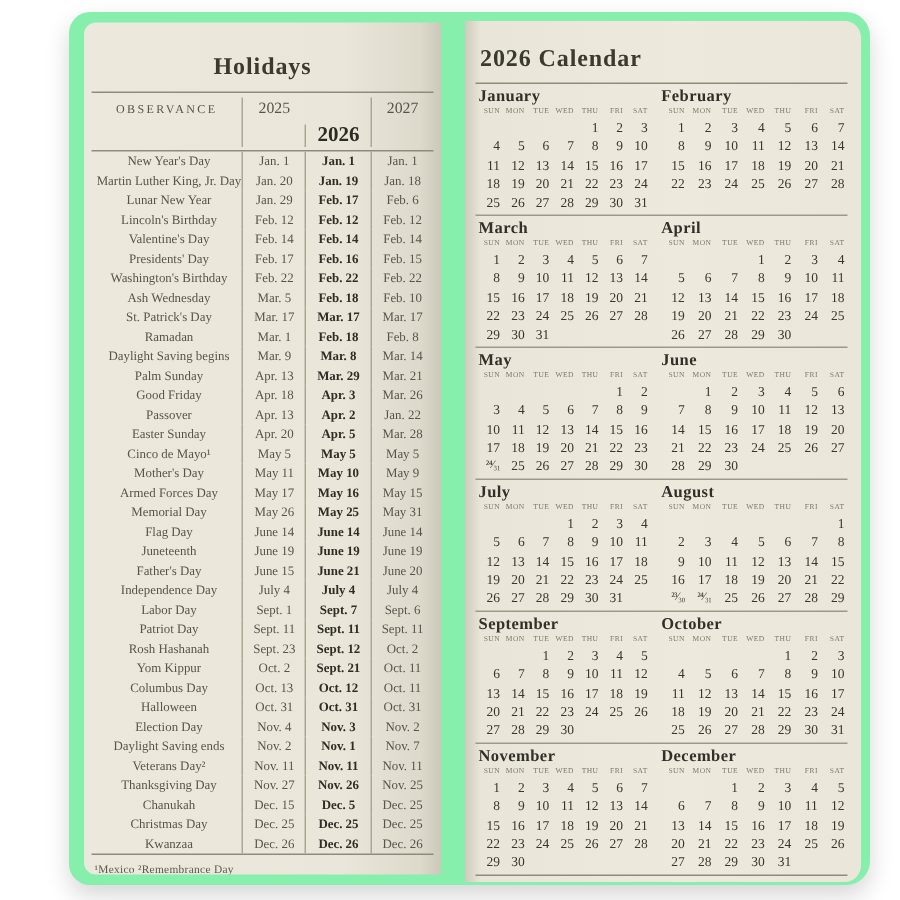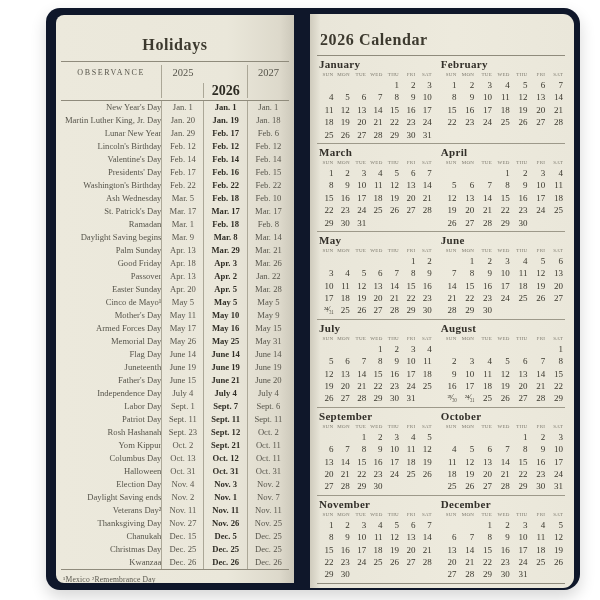--- a/index.html
+++ b/index.html
@@ -1,18 +1,18 @@
 <!DOCTYPE html>
 <html><head>
 <meta charset="utf-8">
 <style>
   html,body{margin:0;padding:0;width:600px;height:600px;background:#ffffff;overflow:hidden;
     font-family:"Liberation Serif","DejaVu Serif",serif;}
   .scene{position:relative;width:600px;height:600px;background:#ffffff;}
-  .book{position:absolute;left:46px;top:8px;width:534px;height:582px;background:#0f172a;
+  .book{position:absolute;left:46px;top:8px;width:534px;height:582px;background:#86efac;
     border-radius:14px 16px 16px 14px;box-shadow:0 7px 16px rgba(0,0,0,.16);}
   .page{position:absolute;overflow:hidden;}
   .page-left{left:10px;top:7px;width:238px;height:568px;border-radius:8px 0 0 8px;
     background:linear-gradient(to right,#ece9dc 0%,#eae7da 72%,#ddd9cb 94%,#ccc8ba 100%);}
   .gutter{position:absolute;left:248px;top:5px;width:16px;height:572px;
     background:linear-gradient(90deg,#b3af a1 0,#b6b2a4 0,#d9d5c7 20%,#f5f2e7 48%,#ddd9cb 78%,#aba797 100%);}
   .page-right{left:264px;top:6px;width:264px;height:574px;border-radius:0 11px 11px 0;
     background:linear-gradient(to right,#cfcbbd 0%,#e9e6d9 4%,#edeadd 55%,#eae7da 100%);}
 
   
@@ -22,21 +22,21 @@
   .cols{display:grid;grid-template-columns:44% 18.5% 19% 18.5%;}
   .cols > :nth-child(n+2){border-left:1px solid #aba797;}
   .hhead{border-top:1px solid #8f8b7c;border-bottom:1px solid #8f8b7c;padding:3px 0 2px;}
   .hh{text-align:center;line-height:15px;white-space:nowrap;}
   .hh.obs{font-size:8px;letter-spacing:1.6px;color:#56544a;}
   .hh.yr{font-size:10.5px;color:#56544a;}
   .hh.y26h{font-weight:700;font-size:14px;color:#2d2b23;margin-top:18px;}
   .hbody{border-bottom:1px solid #8f8b7c;}
   .hrow{height:13px;line-height:13px;}
   .hcell{font-size:8.6px;color:#57554b;white-space:nowrap;overflow:hidden;}
-  .hcell.hname{text-align:right;padding-left:3px;}
+  .hcell.hname{text-align:center;padding-left:3px;}
   .hcell.hdate{text-align:center;}
   .hcell.y26{font-weight:700;color:#2f2d25;}
   .footnote{margin:5px 7px 0;font-size:7.6px;color:#5a584e;letter-spacing:.2px;}
 
   
   .rp-title{margin:17px 10px 6px;text-align:left;font-size:16px;font-weight:700;
     color:#3c392e;letter-spacing:.6px;}
   .months-wrap{margin:0 9px 0 7px;border-top:1px solid #8f8b7c;border-bottom:1px solid #8f8b7c;}
   .month-row{display:grid;grid-template-columns:1fr 1.08fr;column-gap:5px;padding:2px 0 2px;}
   .month-row + .month-row{border-top:1px solid #9d998a;}

